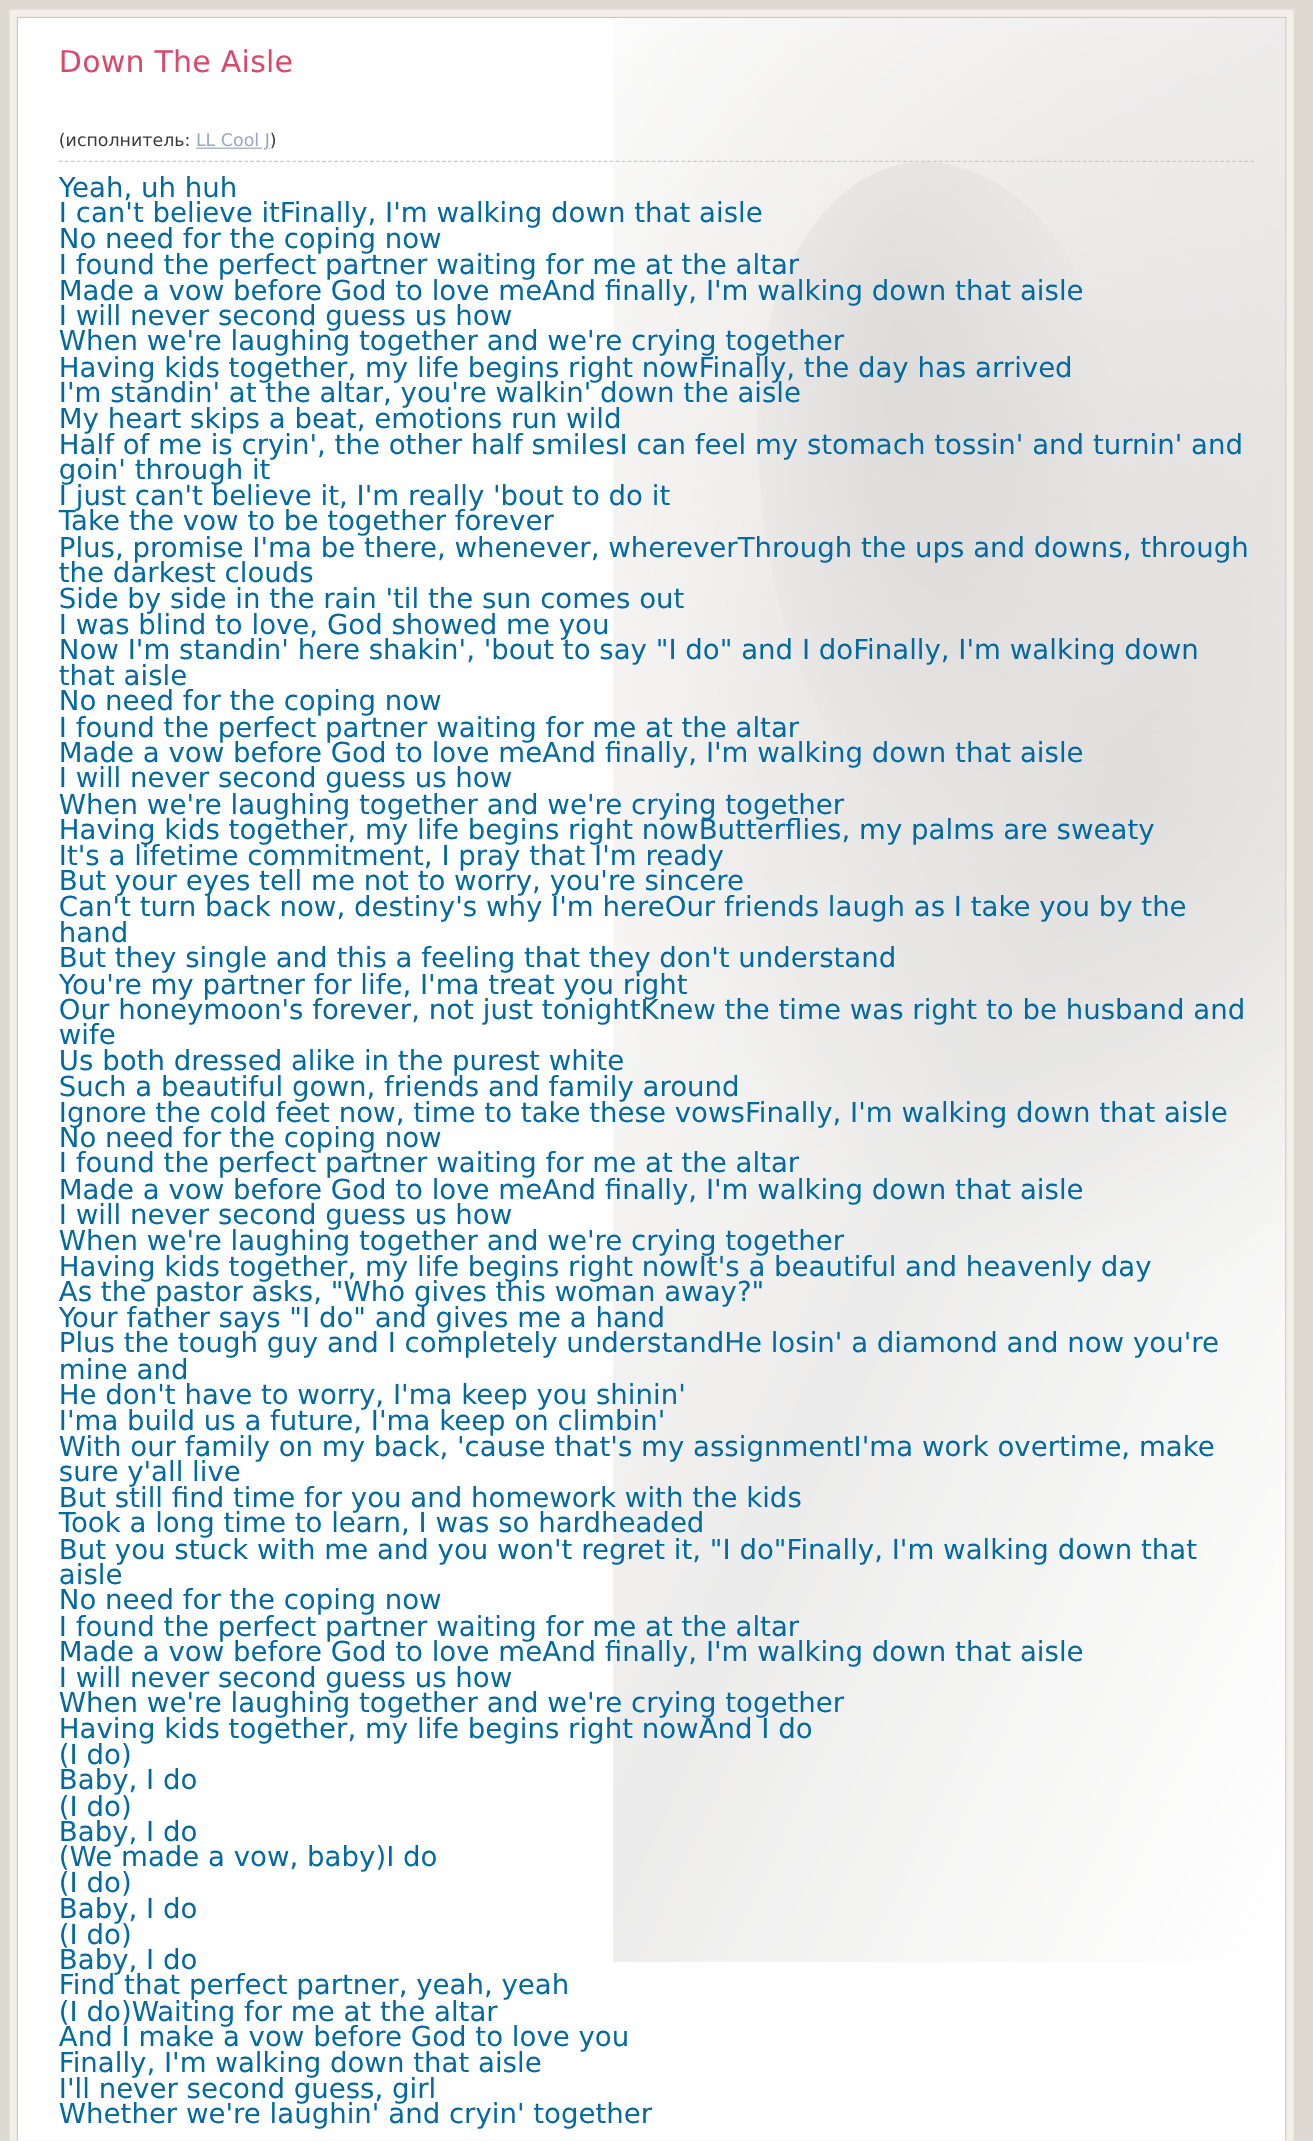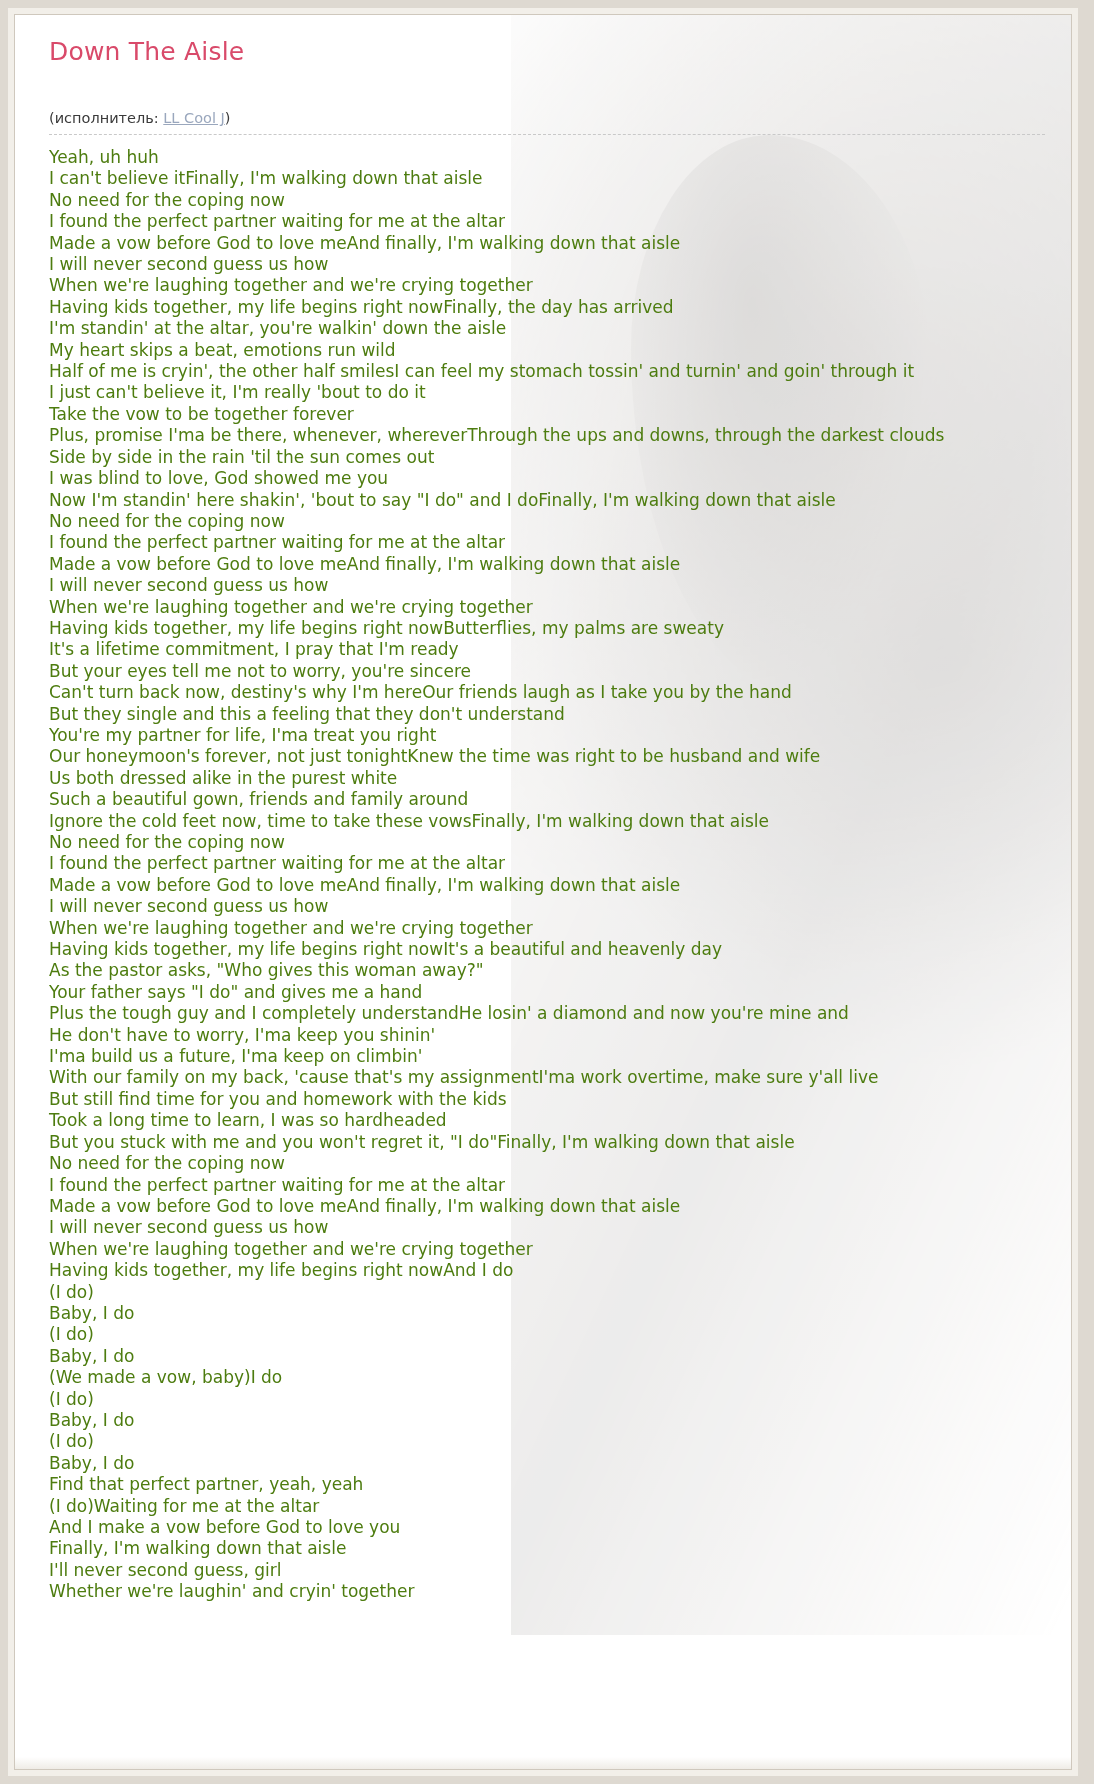--- a/index.html
+++ b/index.html
@@ -74,23 +74,23 @@
   .artist-link {
     color: #9aa7bd;
     text-decoration: underline;
   }
   .divider {
     border-top: 1px dashed #c9c9c9;
     margin: 0 0 12px 0;
     height: 0;
   }
   .lyrics {
-    font-size: 17px;
+    font-size: 23px;
     line-height: 21.4px;
-    color: #4d7c0f;
+    color: #0369a1;
     white-space: pre-wrap;
     word-wrap: break-word;
   }
   .footer-strip {
     position: absolute;
     left: 0;
     right: 0;
     bottom: 0;
     height: 12px;
     background: linear-gradient(to bottom, rgba(255,255,255,0) 0%, #efece6 100%);

